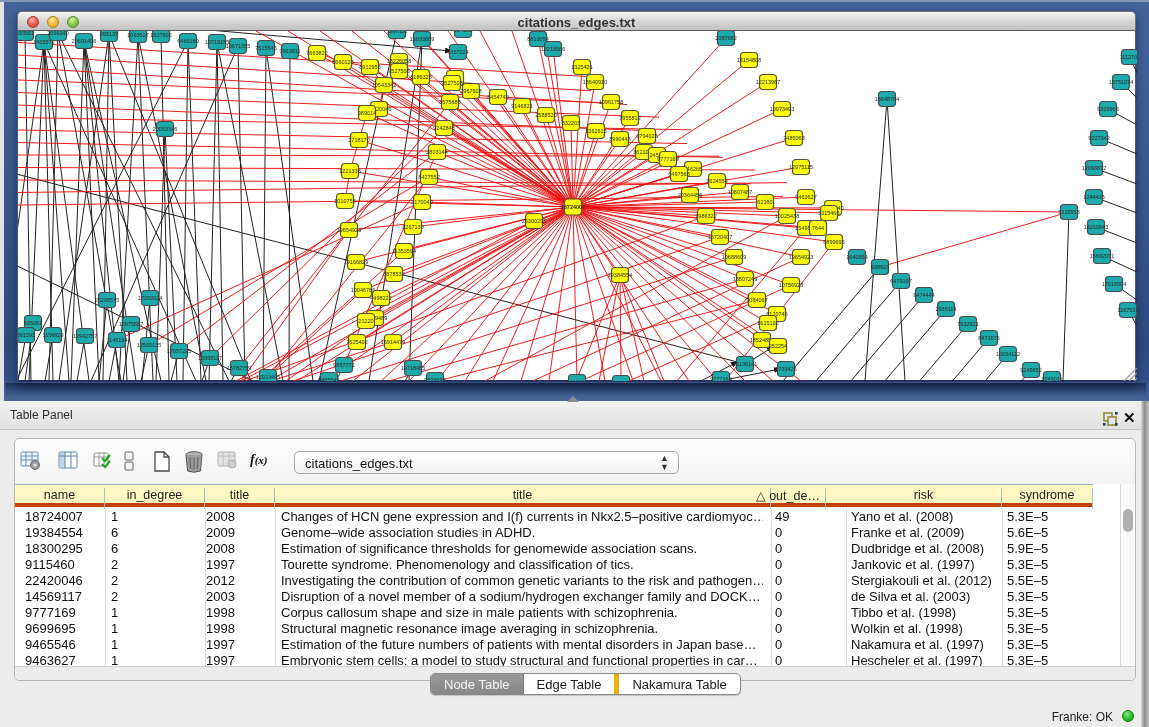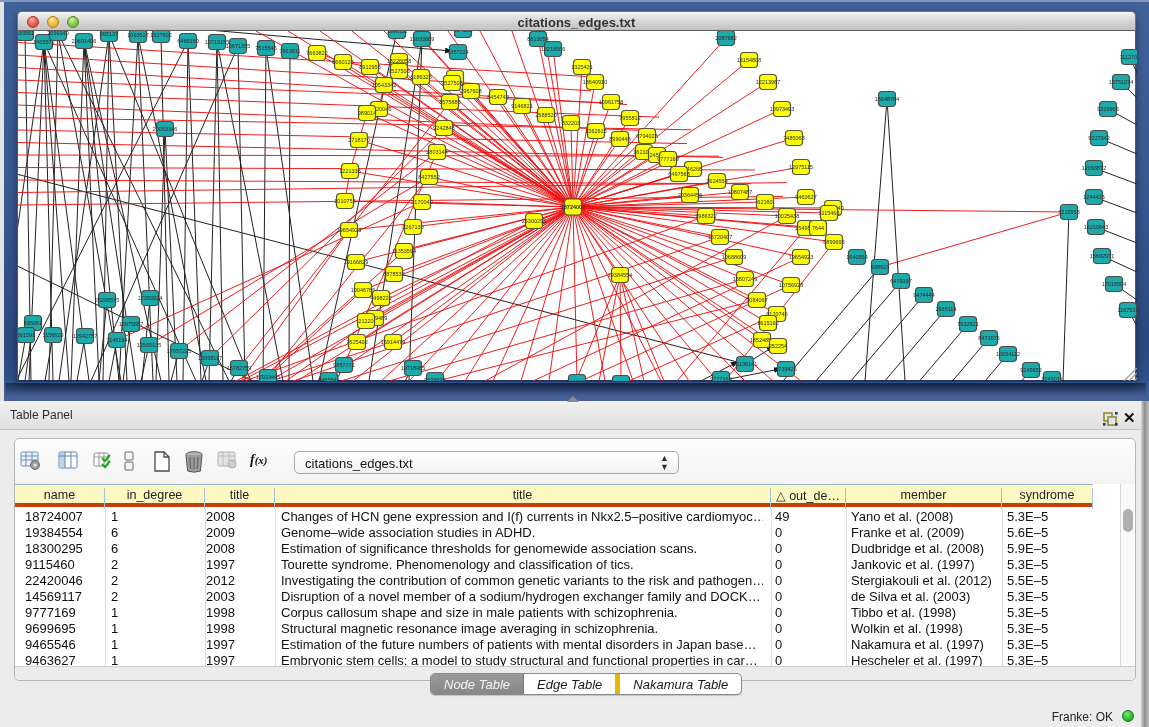--- a/index.html
+++ b/index.html
@@ -43,21 +43,21 @@
 .c0 { left:10px;  width:86px; }
 .c1 { left:96px; width:92px; }
 .c2 { left:191px; width:64px; }
 .c3 { left:266px; width:482px; }
 .c4 { left:760px; width:68px; }
 .c5 { left:836px; width:148px; }
 .c6 { left:992px; width:92px; }
 #vscroll { position:absolute; right:1px; top:45px; width:14px; height:183px; background:#fafafa; border-left:1px solid #d8d8d8; }
 #vthumb { position:absolute; left:1.5px; top:25px; width:10px; height:23px; background:#b0b0b0; border-radius:5px; }
 #tboxbottom { position:absolute; left:0; bottom:0; width:100%; height:14px; background:#ececec; border-top:1px solid #cfcfcf; border-radius:0 0 5px 5px; }
-#tabs { position:absolute; left:430px; top:272px; height:22px; display:flex; border:1px solid #8a8a8a; border-radius:5px; overflow:hidden; background:#fff; box-shadow:0 1px 1px rgba(0,0,0,.18);font-style:italic; }
+#tabs { position:absolute; left:430px; top:272px; height:22px; display:flex; border:1px solid #8a8a8a; border-radius:5px; overflow:hidden; background:#fff; box-shadow:0 1px 1px rgba(0,0,0,.18); }
 #tabs div { font-size:13px; padding:3px 13px 0 13px; color:#1a1a1a; border-right:5px solid #eab308; }
 #tabs div.sel { background:linear-gradient(#9a9a9a,#878787); color:#f3f3f3; border-right:1px solid #777; }
 #tabs div:last-child { border-right:none; }
 #mem { position:absolute; right:36px; top:309px; font-size:12px; color:#222; }
 #memdot { position:absolute; right:15px; top:309px; width:12px; height:12px; border-radius:50%; background:radial-gradient(circle at 4px 3px,#7de37d,#2fbf30 55%,#1da01e); border:1px solid #177017; }
 #rstrip { position:absolute; right:0; top:401px; width:8px; height:326px; background:linear-gradient(90deg,#d6d6d6,#8e8e8e 45%,#a8a8a8 70%,#c0c0c0); }
 </style></head>
 <body>
 <div id="desk">
     <div class="topline"></div>
@@ -947,22 +947,22 @@
       <div id="combo">
           <span class="ct">citations_edges.txt</span>
           <span class="arr">▲<br>▼</span>
         </div>
     </div>
     <div id="thead">
       <span style="left:0;width:90px">name</span>
       <span style="left:90px;width:100px">in_degree</span>
       <span style="left:190px;width:70px">title</span>
       <span style="left:260px;width:496px">title</span>
-      <span style="left:756px;width:75px">△ out_de…</span>
-      <span style="left:831px;width:156px">member</span>
+      <span style="left:736px;width:75px">△ out_de…</span>
+      <span style="left:831px;width:156px">risk</span>
       <span style="left:987px;width:91px">syndrome</span>
     </div>
     <div id="tbody">
 <div class="trow" style="top:0px">
 <span class="c0">18724007</span>
           <span class="c1">1</span>
           <span class="c2">2008</span>
           <span class="c3">Changes of HCN gene expression and I(f) currents in Nkx2.5–positive cardiomyoc…</span>
           <span class="c4">49</span>
           <span class="c5">Yano et al. (2008)</span>

